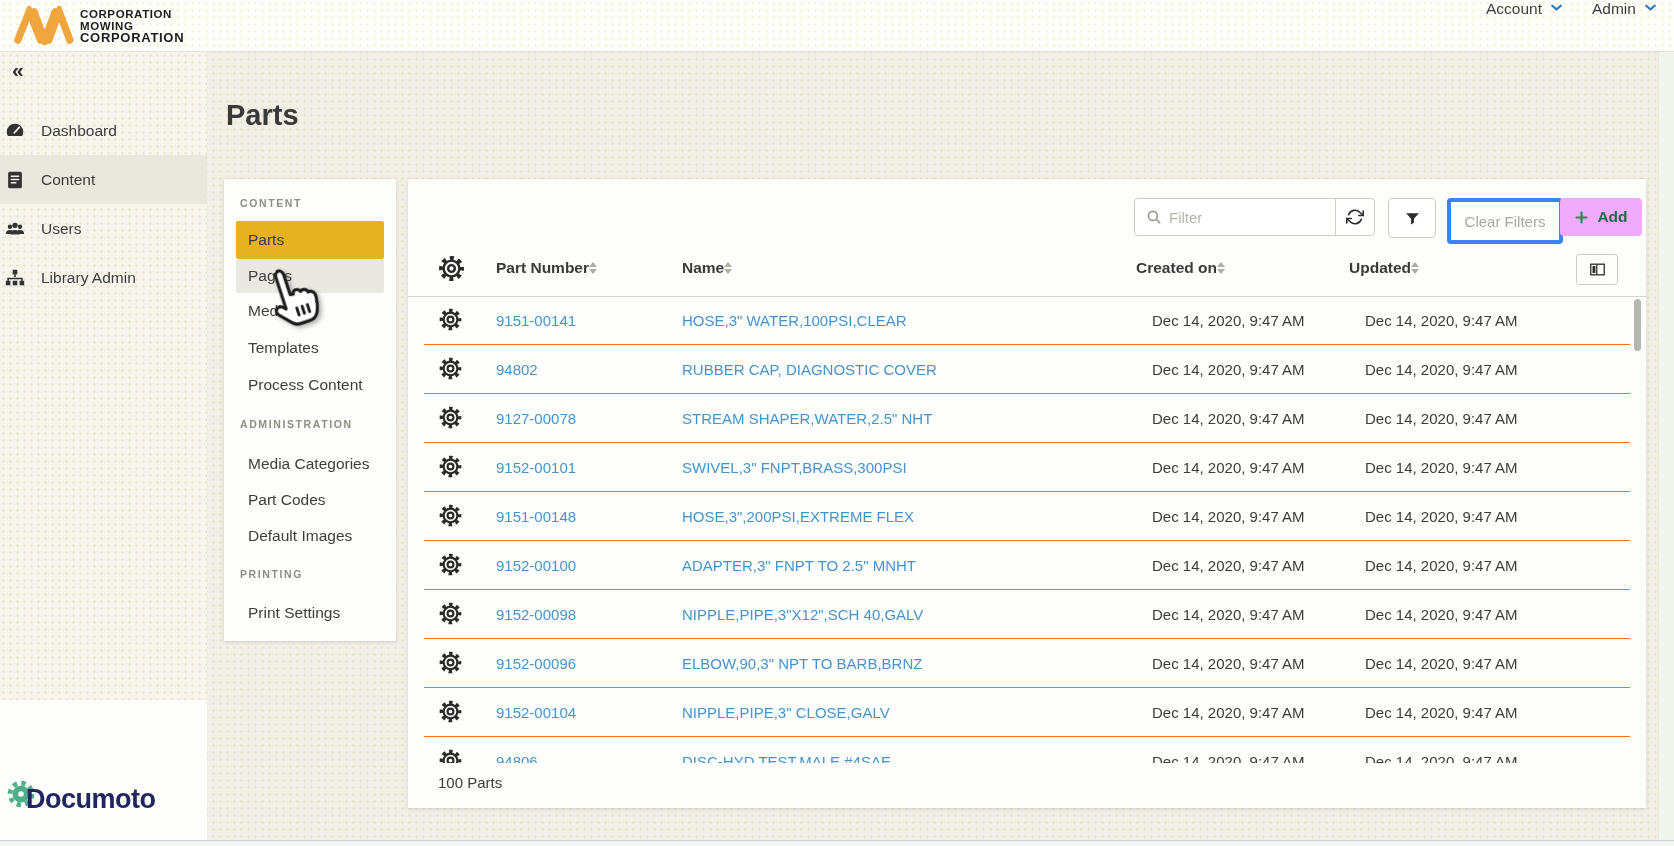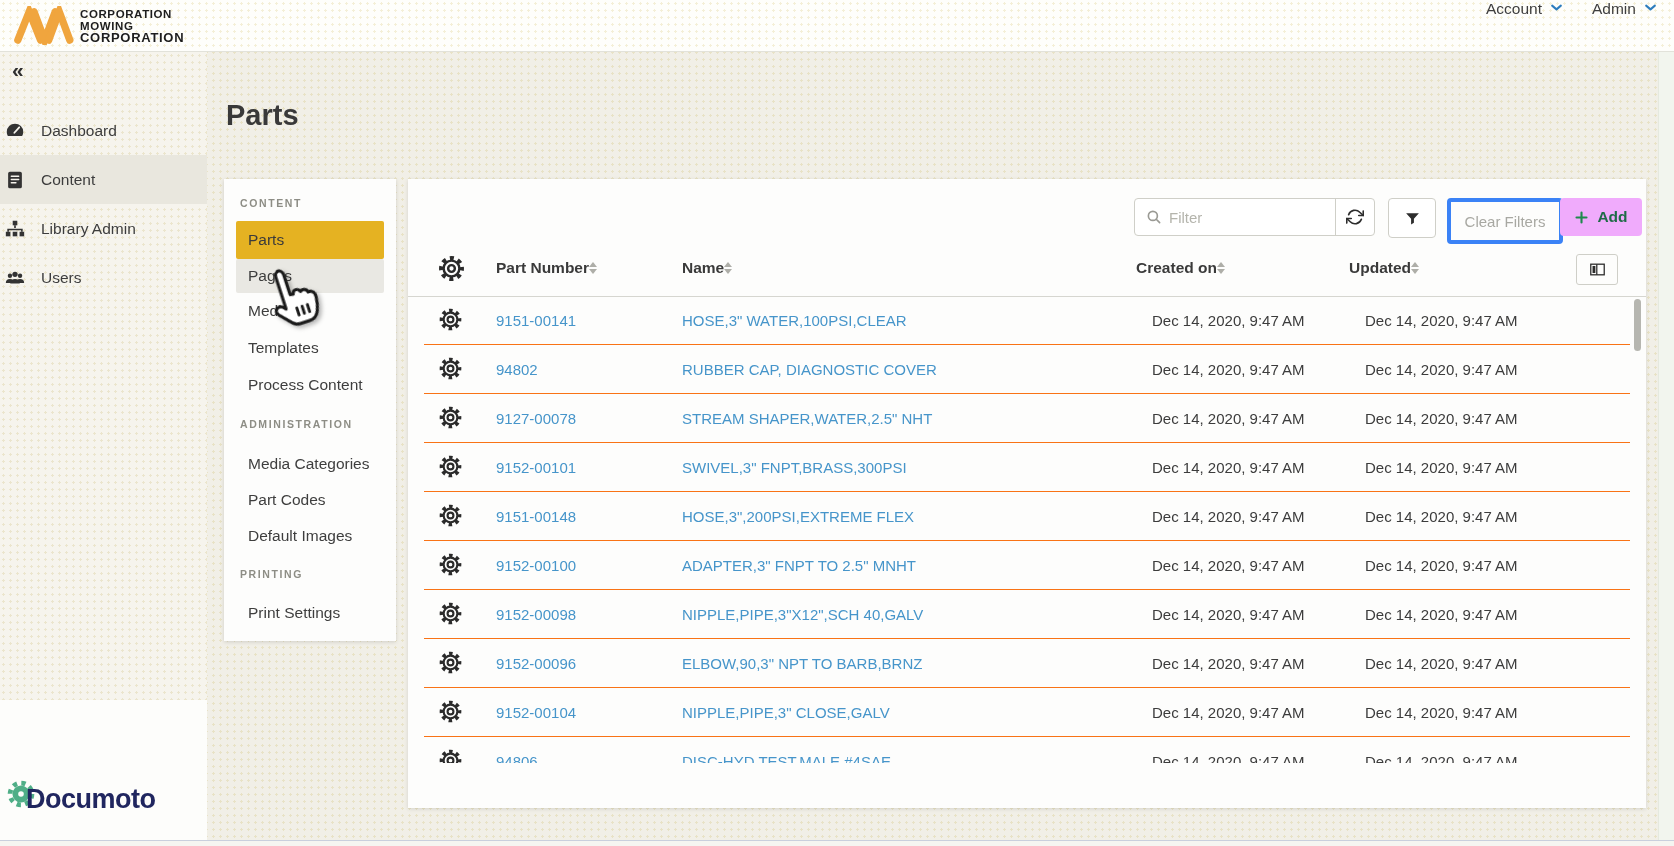--- a/index.html
+++ b/index.html
@@ -140,39 +140,39 @@
         <span>Dashboard</span>
       </div>
       <div class="nav-item active">
         <svg width="22" height="22" viewBox="0 0 24 24">
           <rect x="4.5" y="3" width="15" height="18" rx="2" fill="#333"></rect>
           <path d="M8 8h8M8 11.5h8M8 15h5" stroke="#f6f4ed" stroke-width="1.6" stroke-linecap="round"></path>
         </svg>
         <span>Content</span>
       </div>
       <div class="nav-item">
-        <svg width="22" height="22" viewBox="0 0 24 24">
-          <path d="M12 8v3M4.5 15v-2.5h15V15" fill="none" stroke="#333" stroke-width="1.8"></path>
-          <rect x="9.5" y="3" width="5" height="5" fill="#333"></rect>
-          <rect x="2" y="15" width="5" height="5" fill="#333"></rect>
-          <rect x="9.5" y="15" width="5" height="5" fill="#333"></rect>
-          <rect x="17" y="15" width="5" height="5" fill="#333"></rect>
-        </svg>
-        <span>Library Admin</span>
-      </div>
-      <div class="nav-item">
         <svg width="22" height="22" viewBox="0 0 24 24" fill="#333">
           <circle cx="6.5" cy="9.5" r="2.4"></circle>
             <circle cx="17.5" cy="9.5" r="2.4"></circle>
             <circle cx="12" cy="8" r="2.9"></circle>
           <path d="M2 17.5a4.5 4.3 0 0 1 9 0z"></path>
             <path d="M13 17.5a4.5 4.3 0 0 1 9 0z"></path>
             <path d="M6.8 18a5.2 5 0 0 1 10.4 0z"></path>
         </svg>
         <span>Users</span>
+      </div>
+      <div class="nav-item">
+        <svg width="22" height="22" viewBox="0 0 24 24">
+          <path d="M12 8v3M4.5 15v-2.5h15V15" fill="none" stroke="#333" stroke-width="1.8"></path>
+          <rect x="9.5" y="3" width="5" height="5" fill="#333"></rect>
+          <rect x="2" y="15" width="5" height="5" fill="#333"></rect>
+          <rect x="9.5" y="15" width="5" height="5" fill="#333"></rect>
+          <rect x="17" y="15" width="5" height="5" fill="#333"></rect>
+        </svg>
+        <span>Library Admin</span>
       </div>
     </nav>
     <div class="abs side-footer">
       <svg class="abs docu-gear" width="32" height="32" viewBox="0 0 24 24">
         <circle cx="12" cy="12" r="8.2" fill="none" stroke="#4fae87" stroke-width="3.6" stroke-dasharray="3.2 3.24"></circle>
         <circle cx="12" cy="12" r="6.4" fill="#4fae87"></circle>
         <circle cx="12" cy="12" r="2.1" fill="#fdfdfb"></circle>
       </svg>
       <div class="abs docu-text">Documoto</div>
     </div>
@@ -400,20 +400,23 @@
             </svg>
           </span>
         <span class="cell c-pn">94806</span>
         <span class="cell c-name">DISC-HYD TEST,MALE,#4SAE</span>
         <span class="cell c-cr">Dec 14, 2020, 9:47 AM</span>
         <span class="cell c-up">Dec 14, 2020, 9:47 AM</span>
       </div>
       <div class="scroll-thumb"></div>
     </div>
 
+    <div class="abs tfoot">
+      <span class="abs count">100 Parts</span>
+    </div>
   </section>
 
   <div class="abs cursor-wrap">
     <svg width="62" height="70" viewBox="0 0 30 34">
       <path d="M11.2 1.6c1.5 0 2.5 1.1 2.5 2.6v10.1l1.5.2c.2-1 .9-1.7 2-1.6.9.1 1.5.7 1.8 1.5.5-.4 1.2-.6 1.9-.4.9.3 1.4 1 1.5 1.8.7-.2 1.4-.1 2 .4.9.7 1.1 1.7 1 2.9-.2 2.2-.7 4.8-1.6 6.8-1 2.2-2.4 3.3-5 3.3h-4.8c-1.5 0-2.6-.6-3.6-1.7l-4.9-5.4c-.9-1-1-2.3-.1-3.1.9-.9 2.3-.7 3.2.2l1.1 1.1V4.2c0-1.5 1-2.6 2.5-2.6z" fill="#ffffff" stroke="#1a1a1a" stroke-width="1.5" stroke-linejoin="round"></path>
       <path d="M14.8 21.5v3.6M17.5 21.5v3.6M20.2 21.5v3.6" fill="none" stroke="#1a1a1a" stroke-width="1.4" stroke-linecap="round"></path>
     </svg>
   </div>
 
 </div>

